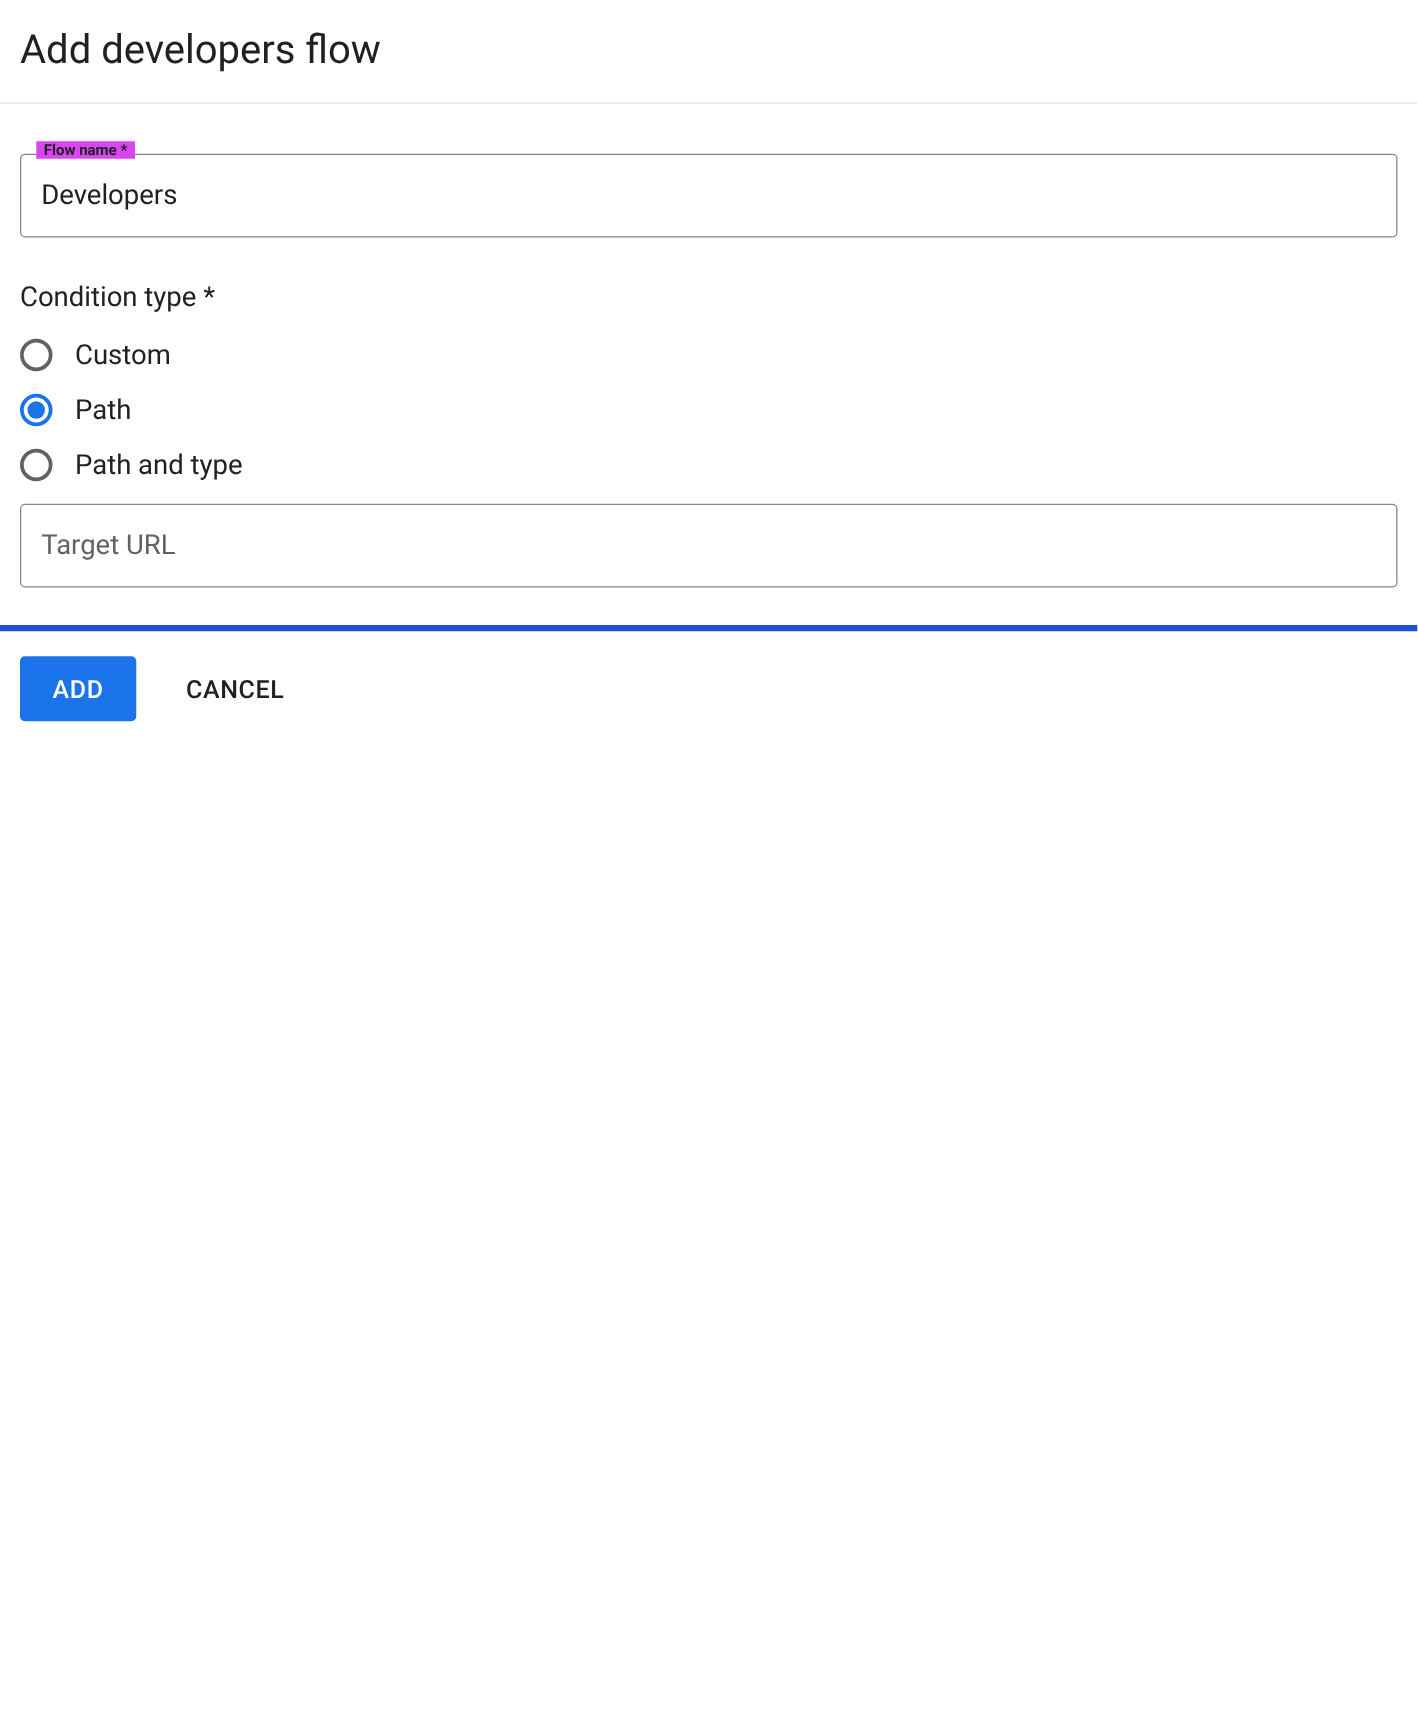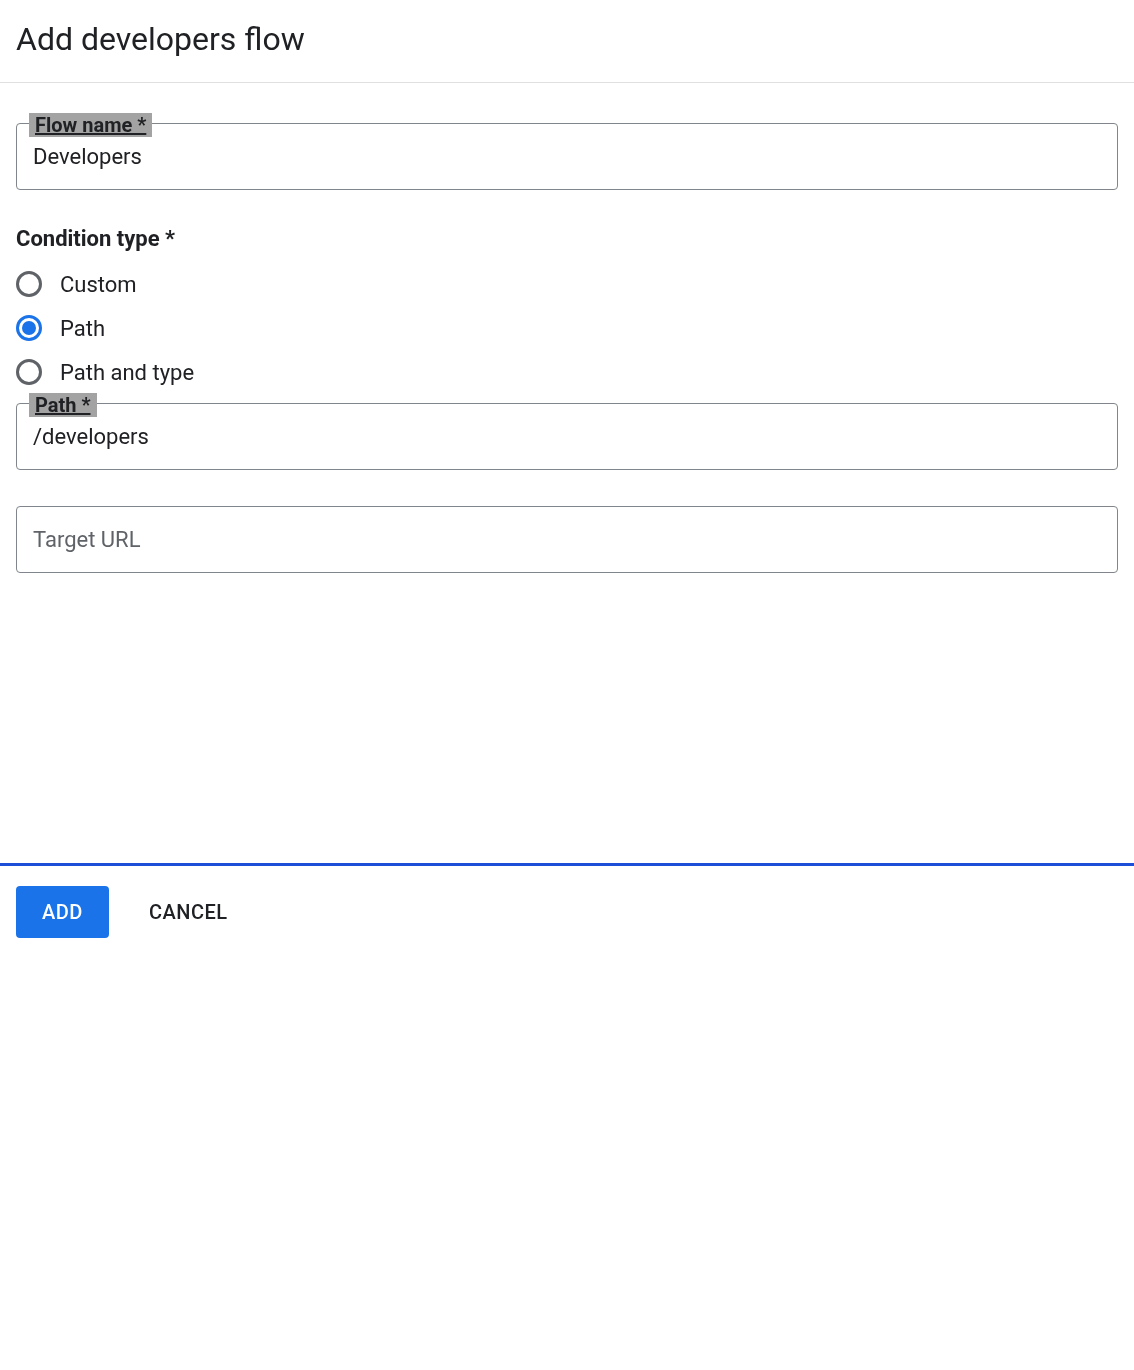--- a/index.html
+++ b/index.html
@@ -32,26 +32,25 @@
     .outlined-input {
       position: relative;
       border: 1px solid #80868b;
       border-radius: 4px;
       padding: 0;
     }
     .outlined-input .floating-label {
       position: absolute;
       top: -11px;
       left: 12px;
-      background: #a3a3a3;
+      background: #d946ef;
       padding: 0 6px;
-      font-size: 20px;
+      font-size: 12px;
       font-weight: 700;
       color: #202124;
-      text-decoration: underline;
     }
     .outlined-input input,
     .outlined-input textarea {
       width: 100%;
       border: none;
       outline: none;
       padding: 20px 16px;
       font-size: 22px;
       font-family: inherit;
       background: transparent;
@@ -80,21 +79,21 @@
       font-size: 22px;
       font-family: inherit;
       background: transparent;
       color: #202124;
     }
     .plain-outlined input::placeholder {
       color: #5f6368;
     }
     .section-label {
       font-size: 22px;
-      font-weight: 700;
+      font-weight: 400;
       color: #202124;
       margin-bottom: 20px;
       display: block;
     }
     .radio-group {
       margin-bottom: 18px;
     }
     .radio-option {
       display: flex;
       align-items: center;
@@ -122,27 +121,26 @@
       width: 14px;
       height: 14px;
       border-radius: 50%;
       background: #1a73e8;
     }
     .radio-label {
       font-size: 22px;
       color: #202124;
     }
     .footer {
-      border-top: 3px solid #1d4ed8;
+      border-top: 5px solid #1d4ed8;
       padding: 20px 16px;
       display: flex;
       align-items: flex-end;
       gap: 32px;
       position: relative;
-      margin-top: 260px;
     }
     .btn-primary {
       background: #1a73e8;
       color: #fff;
       border: none;
       border-radius: 4px;
       padding: 14px 26px;
       font-size: 20px;
       font-weight: 500;
       letter-spacing: 0.5px;
@@ -191,26 +189,20 @@
     <div class="radio-option">
       <span class="radio-circle selected"></span>
       <span class="radio-label">Path</span>
     </div>
     <div class="radio-option">
       <span class="radio-circle"></span>
       <span class="radio-label">Path and type</span>
     </div>
   </div>
 
-  <div class="field-wrapper">
-    <div class="outlined-input">
-      <span class="floating-label">Path *</span>
-      <input type="text" value="/developers" style="">
-    </div>
-  </div>
 
   <div class="field-wrapper target-url-wrapper">
     <div class="plain-outlined">
       <input type="text" placeholder="Target URL" style="">
     </div>
   </div>
 
 </div>
 
 <div class="footer">

